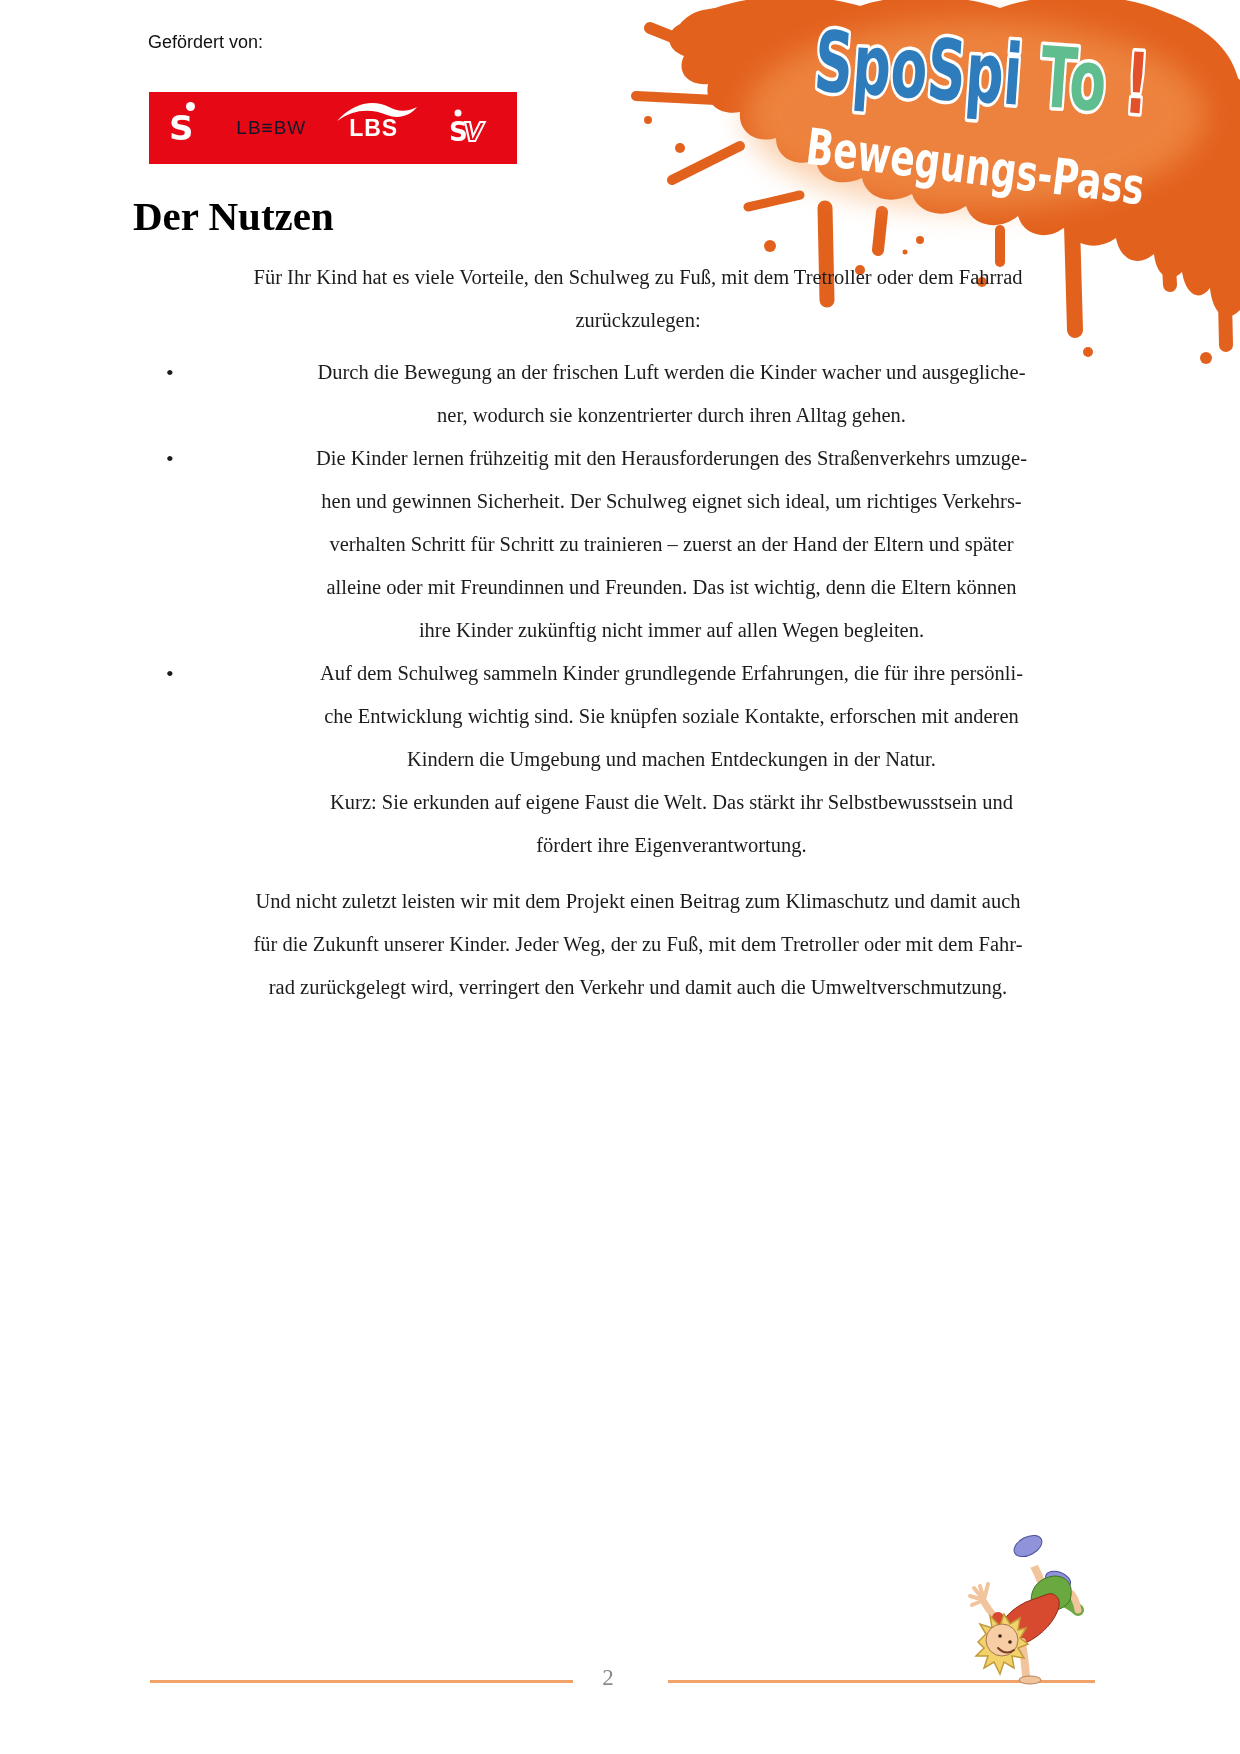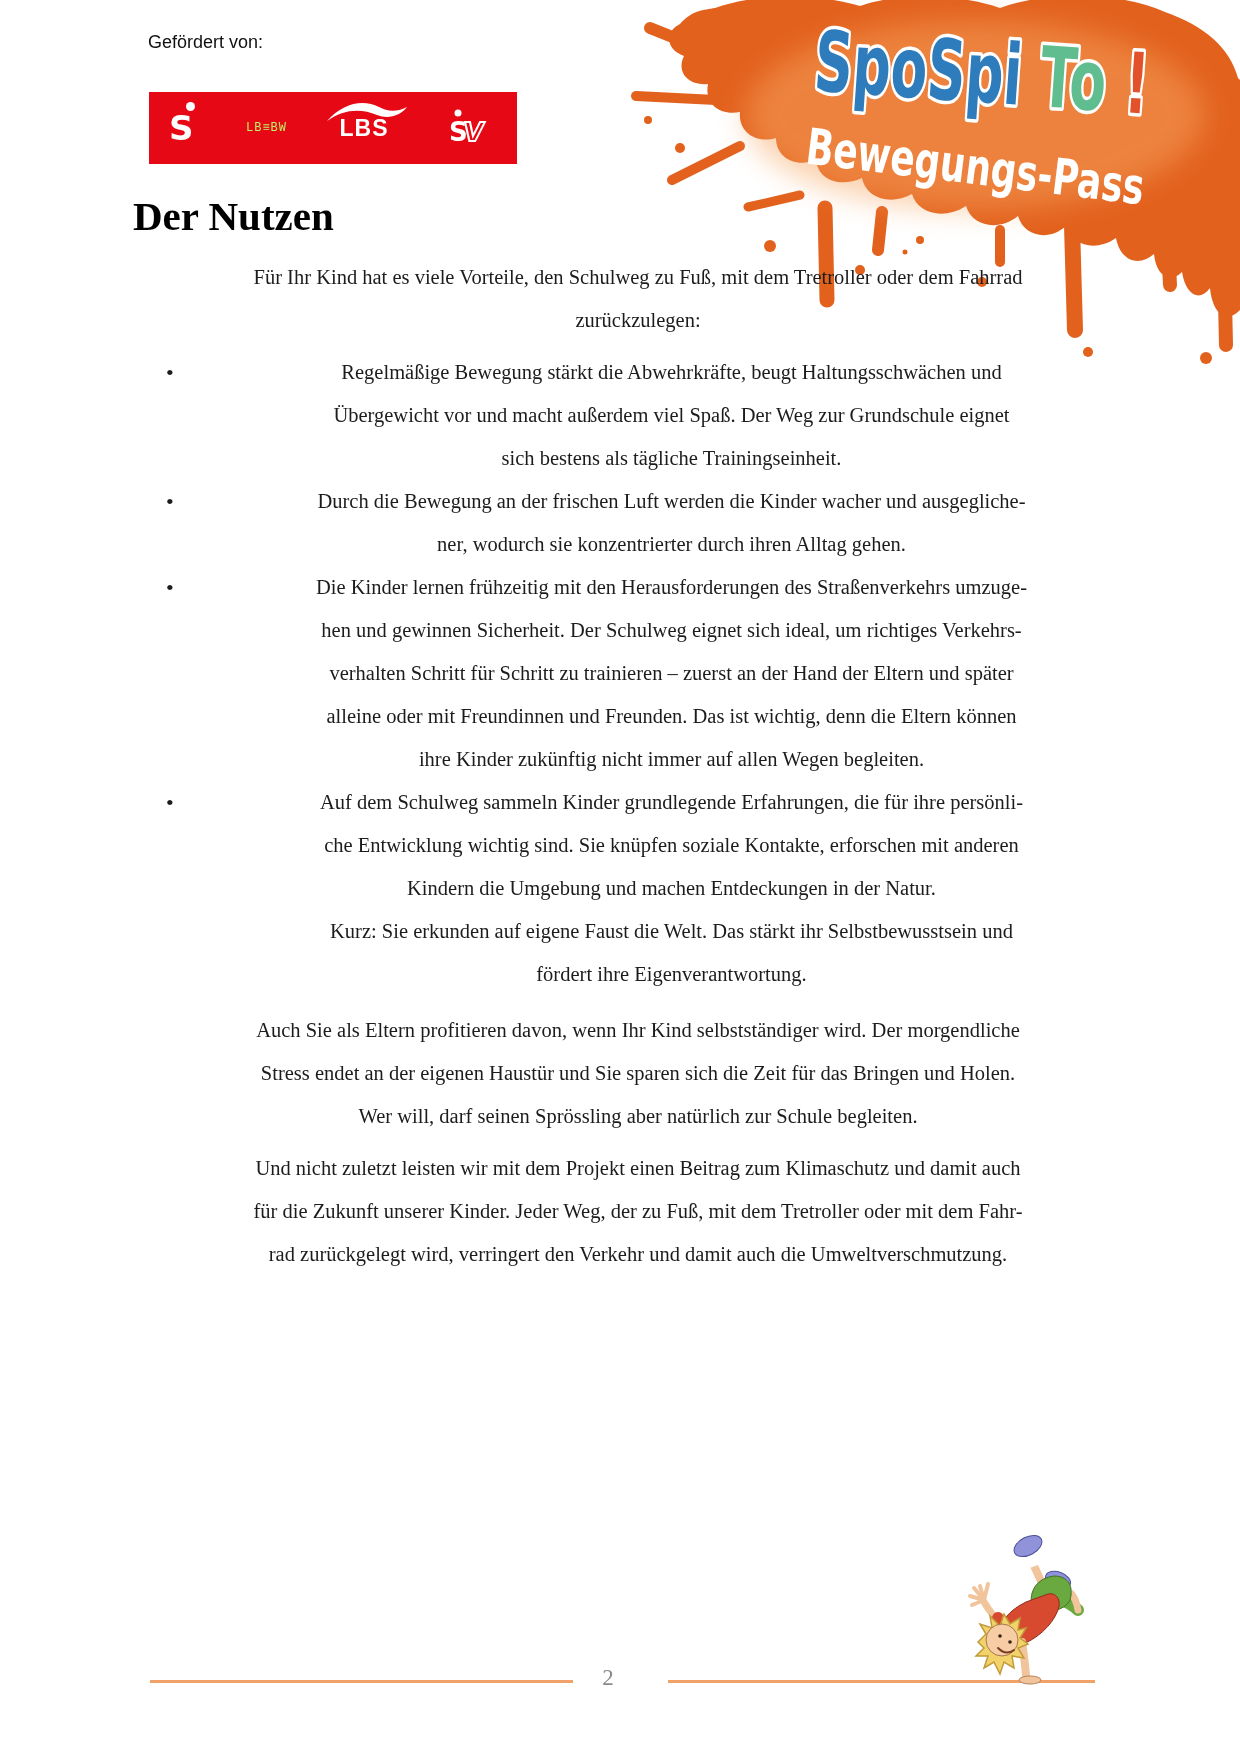--- a/index.html
+++ b/index.html
@@ -23,22 +23,22 @@
   .sponsor-banner .logo-item { display:flex; align-items:center; color:#fff; }
   .spk-s {
     position:relative; font-family:"DejaVu Sans", sans-serif;
     font-weight:bold; font-size:34px; line-height:1; color:#fff;
   }
   .spk-s::after {
     content:""; position:absolute; width:9px; height:9px; border-radius:50%;
     background:#fff; top:-9px; right:-1px;
   }
   .lbbw-label {
-    font-family:Liberation Mono, monospace; font-size:12px;
-    letter-spacing:1px; color:#bef264;
+    font-family:Liberation Sans, sans-serif; font-size:19px;
+    letter-spacing:1px; color:#0f172a;
   }
   .lbs-logo { position:relative; }
   .lbs-label {
     font-family:"Liberation Sans", sans-serif; font-weight:bold;
     font-size:23px; letter-spacing:1px; color:#fff;
   }
   .lbs-swoosh { position:absolute; left:-14px; top:-16px; }
   .sv-logo svg { display:block; }
 
   
@@ -141,39 +141,33 @@
       <tspan fill="#e2512a">!</tspan>
     </text>
     <text x="355" y="184" text-anchor="middle" font-family="DejaVu Sans, sans-serif" font-weight="bold" font-size="50" textLength="340" lengthAdjust="spacingAndGlyphs" fill="#ffffff" transform="rotate(7 355 170)">Bewegungs-Pass</text>
   </svg>
 
   <div class="doc">
     <h1>Der Nutzen</h1>
     <p>Für Ihr Kind hat es viele Vorteile, den Schulweg zu Fuß, mit dem Tretroller oder dem Fahrrad
 zurückzulegen:</p>
     <ul>
-      <li>Regelmäßige Bewegung stärkt die Abwehrkräfte, beugt Haltungsschwächen und
-Übergewicht vor und macht außerdem viel Spaß. Der Weg zur Grundschule eignet
-sich bestens als tägliche Trainingseinheit.</li>
       <li>Durch die Bewegung an der frischen Luft werden die Kinder wacher und ausgegliche-
 ner, wodurch sie konzentrierter durch ihren Alltag gehen.</li>
       <li>Die Kinder lernen frühzeitig mit den Herausforderungen des Straßenverkehrs umzuge-
 hen und gewinnen Sicherheit. Der Schulweg eignet sich ideal, um richtiges Verkehrs-
 verhalten Schritt für Schritt zu trainieren – zuerst an der Hand der Eltern und später
 alleine oder mit Freundinnen und Freunden. Das ist wichtig, denn die Eltern können
 ihre Kinder zukünftig nicht immer auf allen Wegen begleiten.</li>
       <li>Auf dem Schulweg sammeln Kinder grundlegende Erfahrungen, die für ihre persönli-
 che Entwicklung wichtig sind. Sie knüpfen soziale Kontakte, erforschen mit anderen
 Kindern die Umgebung und machen Entdeckungen in der Natur.
 Kurz: Sie erkunden auf eigene Faust die Welt. Das stärkt ihr Selbstbewusstsein und
 fördert ihre Eigenverantwortung.</li>
     </ul>
-    <p>Auch Sie als Eltern profitieren davon, wenn Ihr Kind selbstständiger wird. Der morgendliche
-Stress endet an der eigenen Haustür und Sie sparen sich die Zeit für das Bringen und Holen.
-Wer will, darf seinen Sprössling aber natürlich zur Schule begleiten.</p>
     <p>Und nicht zuletzt leisten wir mit dem Projekt einen Beitrag zum Klimaschutz und damit auch
 für die Zukunft unserer Kinder. Jeder Weg, der zu Fuß, mit dem Tretroller oder mit dem Fahr-
 rad zurückgelegt wird, verringert den Verkehr und damit auch die Umweltverschmutzung.</p>
   </div>
 
   <div class="footer-line left"></div>
   <div class="footer-line right"></div>
   <div class="page-number">2</div>
 
   <svg class="kid" viewBox="0 0 170 180">

